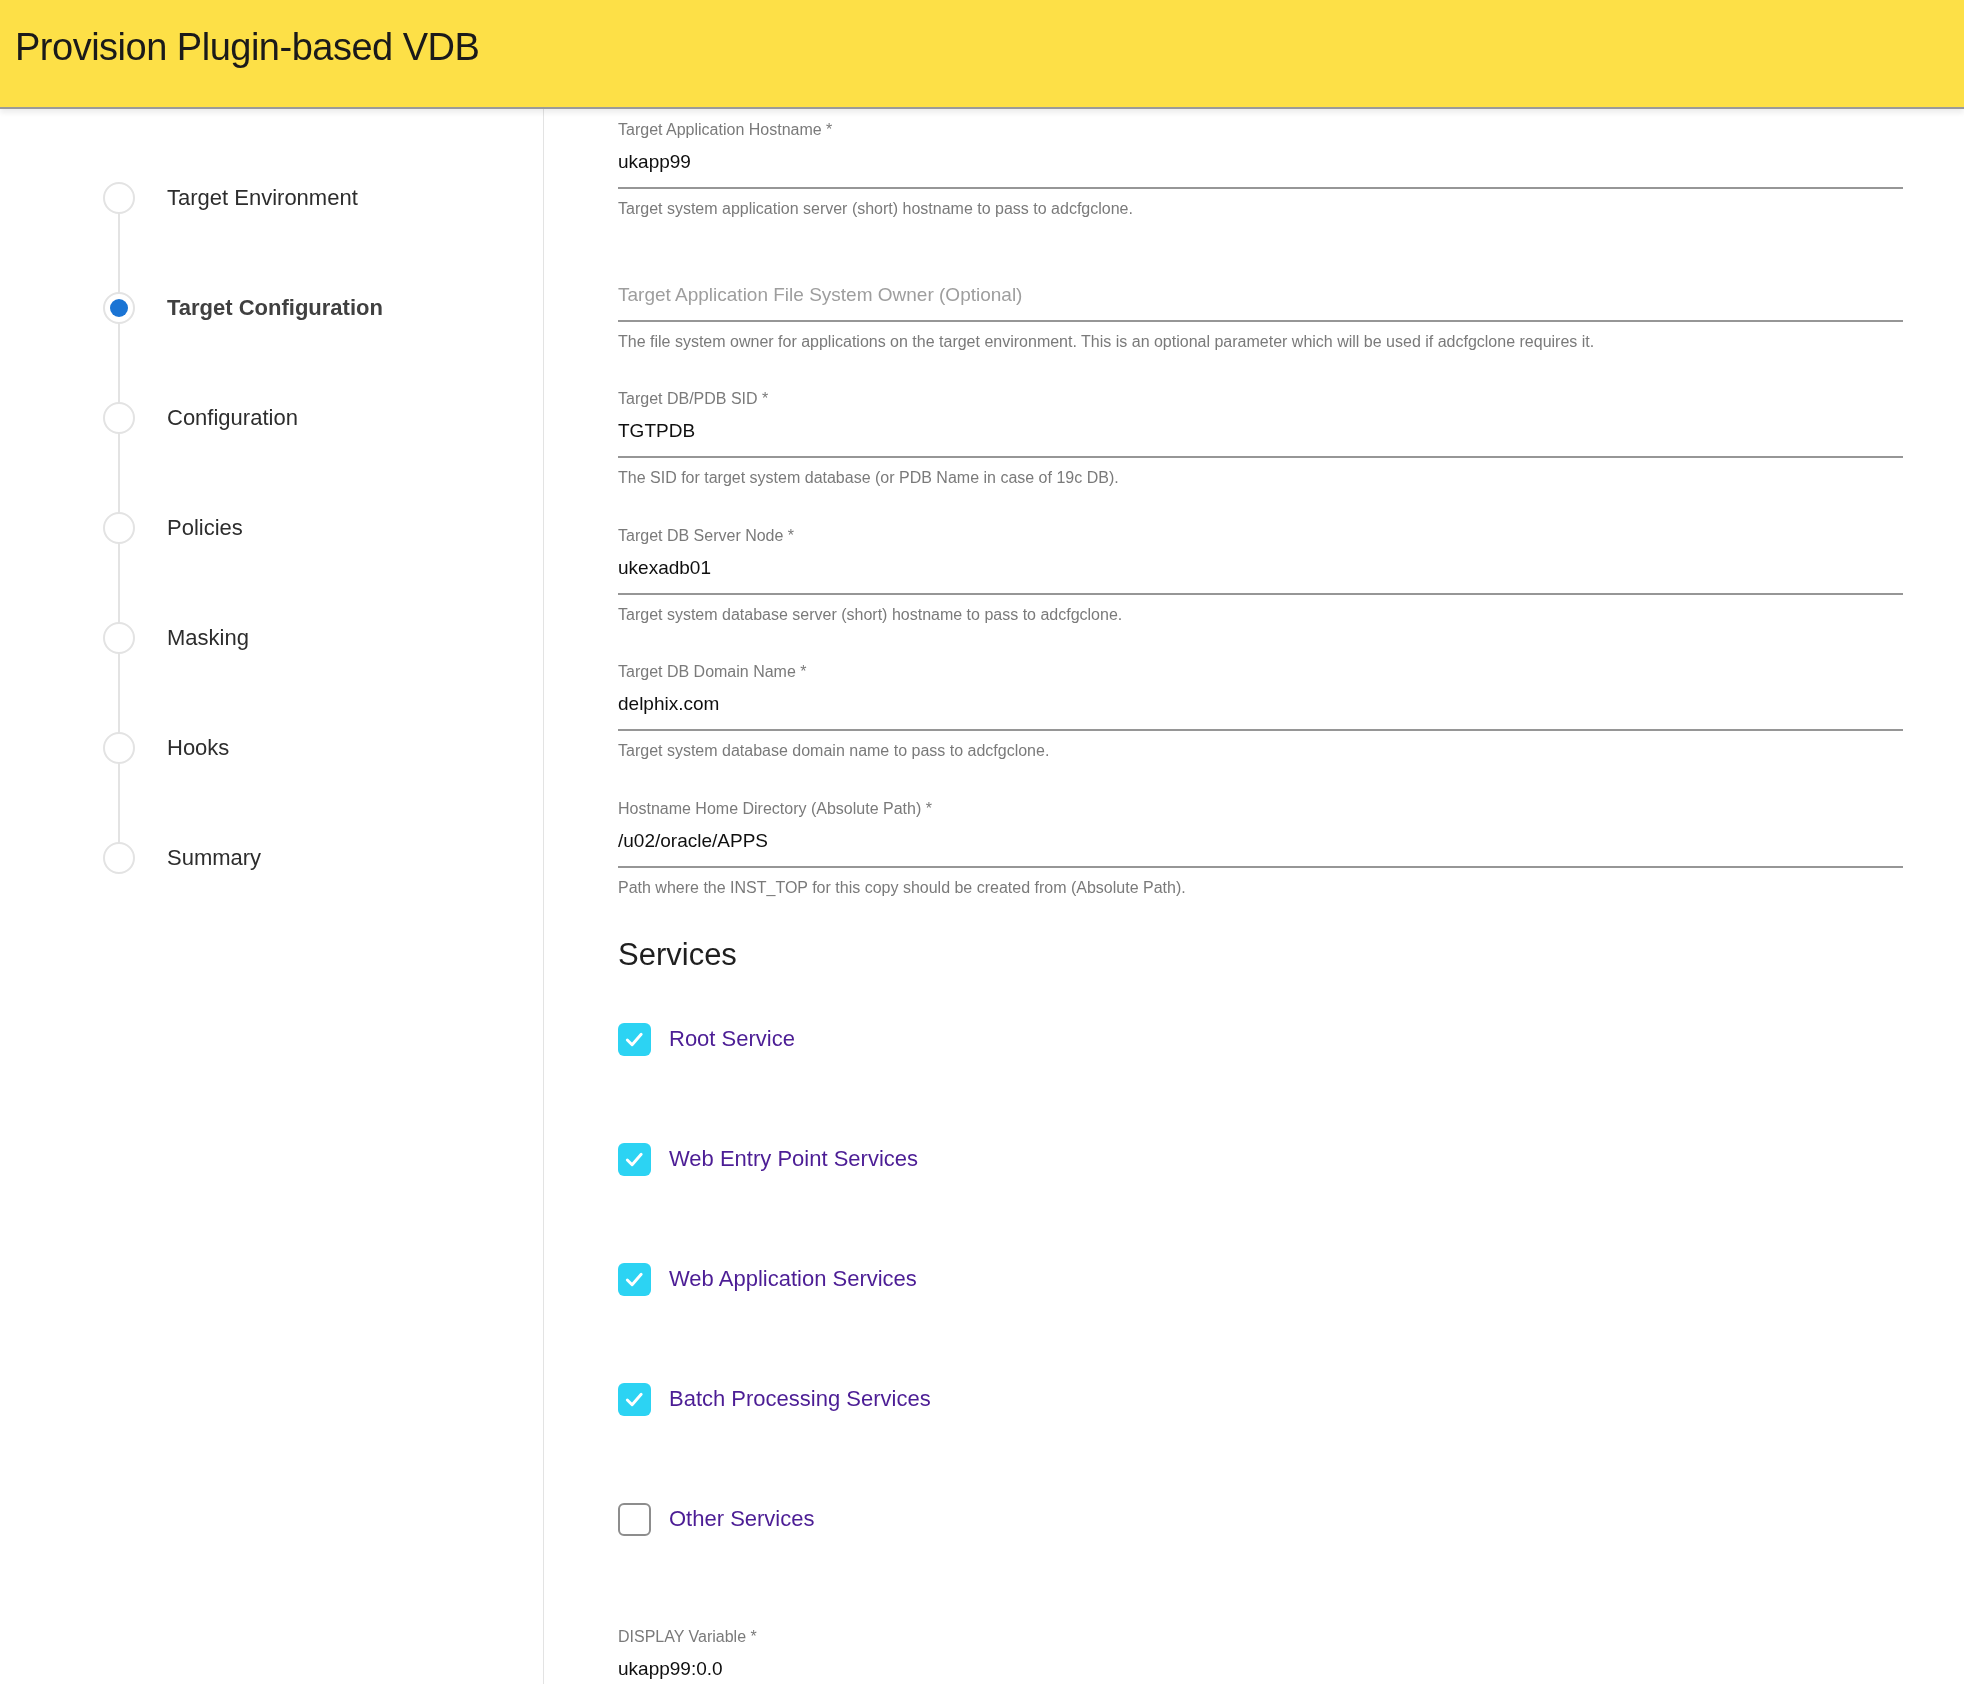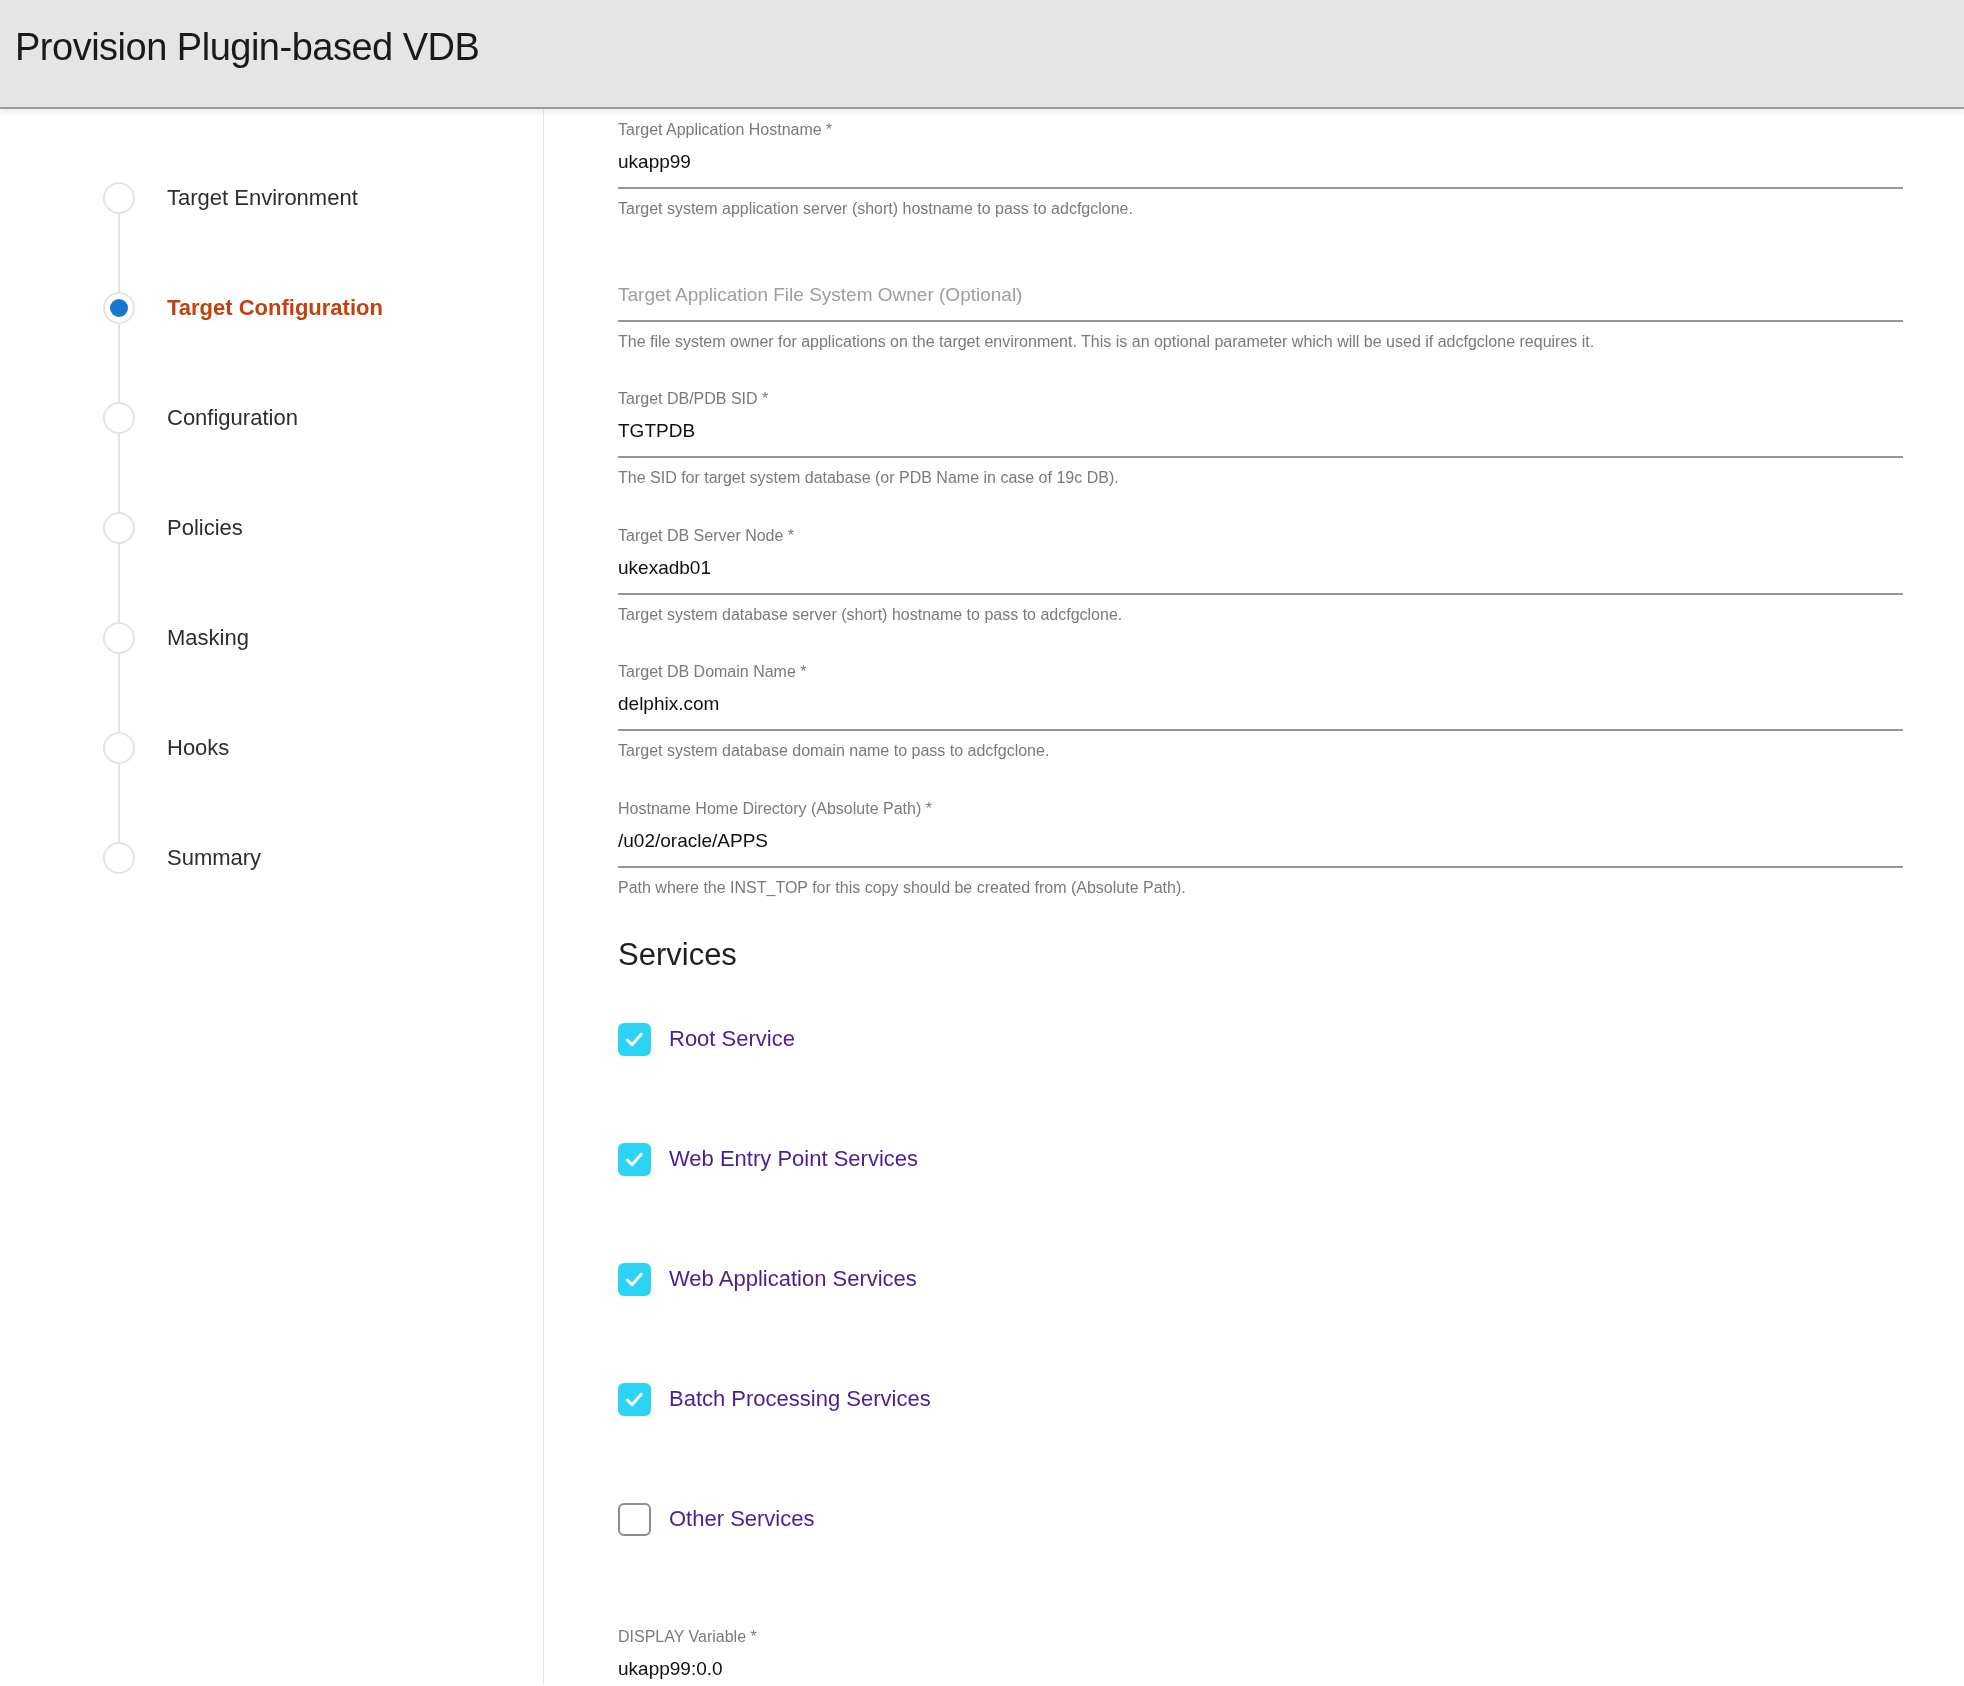--- a/index.html
+++ b/index.html
@@ -18,21 +18,21 @@
     color:#222;
     overflow:hidden;
   }
   
   .header{
     height:109px;
     padding:26px 20px 0 15px;
     border-bottom:2px solid #9a9a9a;
     box-shadow:0 4px 5px rgba(0,0,0,0.07);
     position:relative;
-    background:#e5e5e5;
+    background:#fde047;
   }
   .page-title{
     font-size:38px;
     letter-spacing:-0.5px;
     color:#1a1a1a;
     font-weight:400;
   }
   
   .body-row{
     display:flex;
@@ -83,21 +83,21 @@
     width:18px;height:18px;
     border-radius:50%;
     background:var(--blue);
   }
   .step-label{
     font-size:22px;
     color:#2d2d2d;
   }
   .step.active .step-label{
     font-weight:bold;
-    color:#c2410c;
+    color:#404040;
   }
   
   .main{
     flex:1;
     padding:12px 61px 0 74px;
     overflow:hidden;
   }
   .field{margin-bottom:38px;}
   .field-label{
     font-size:16px;

